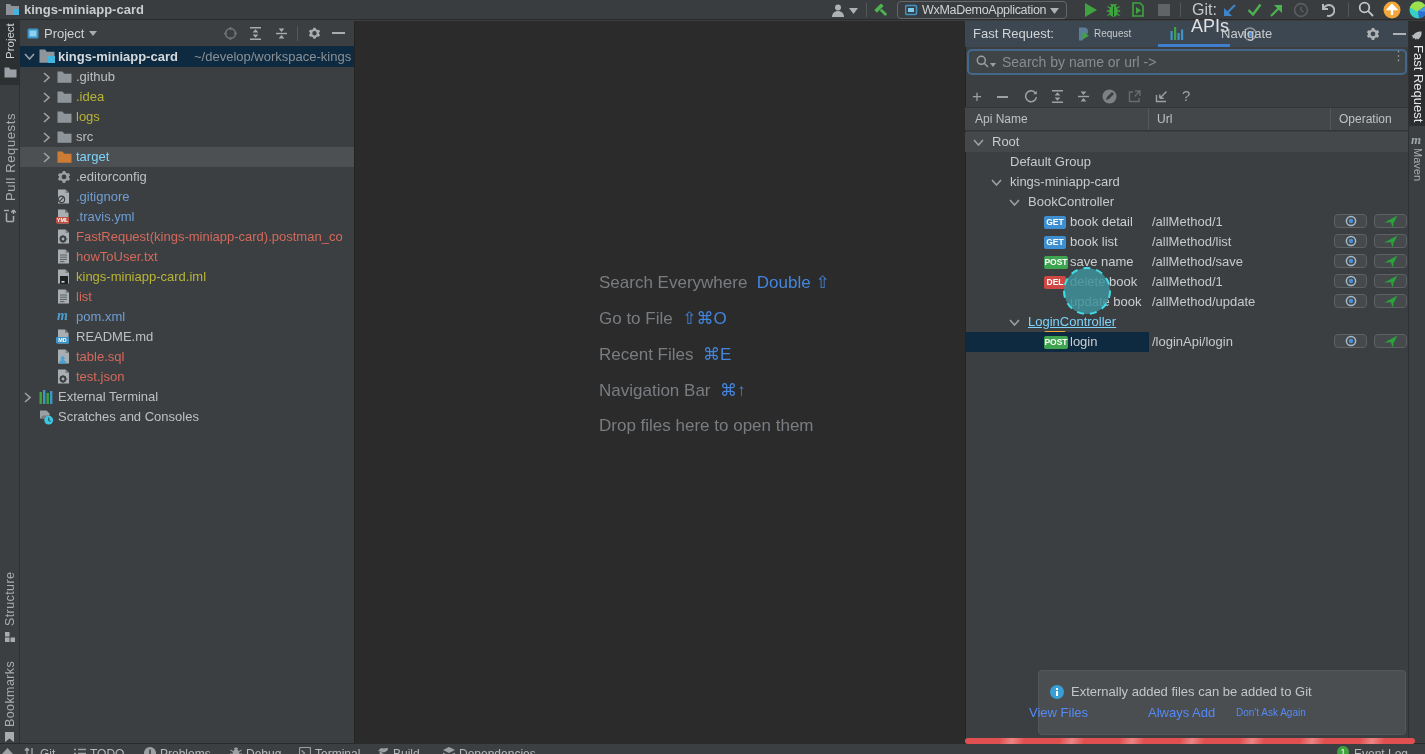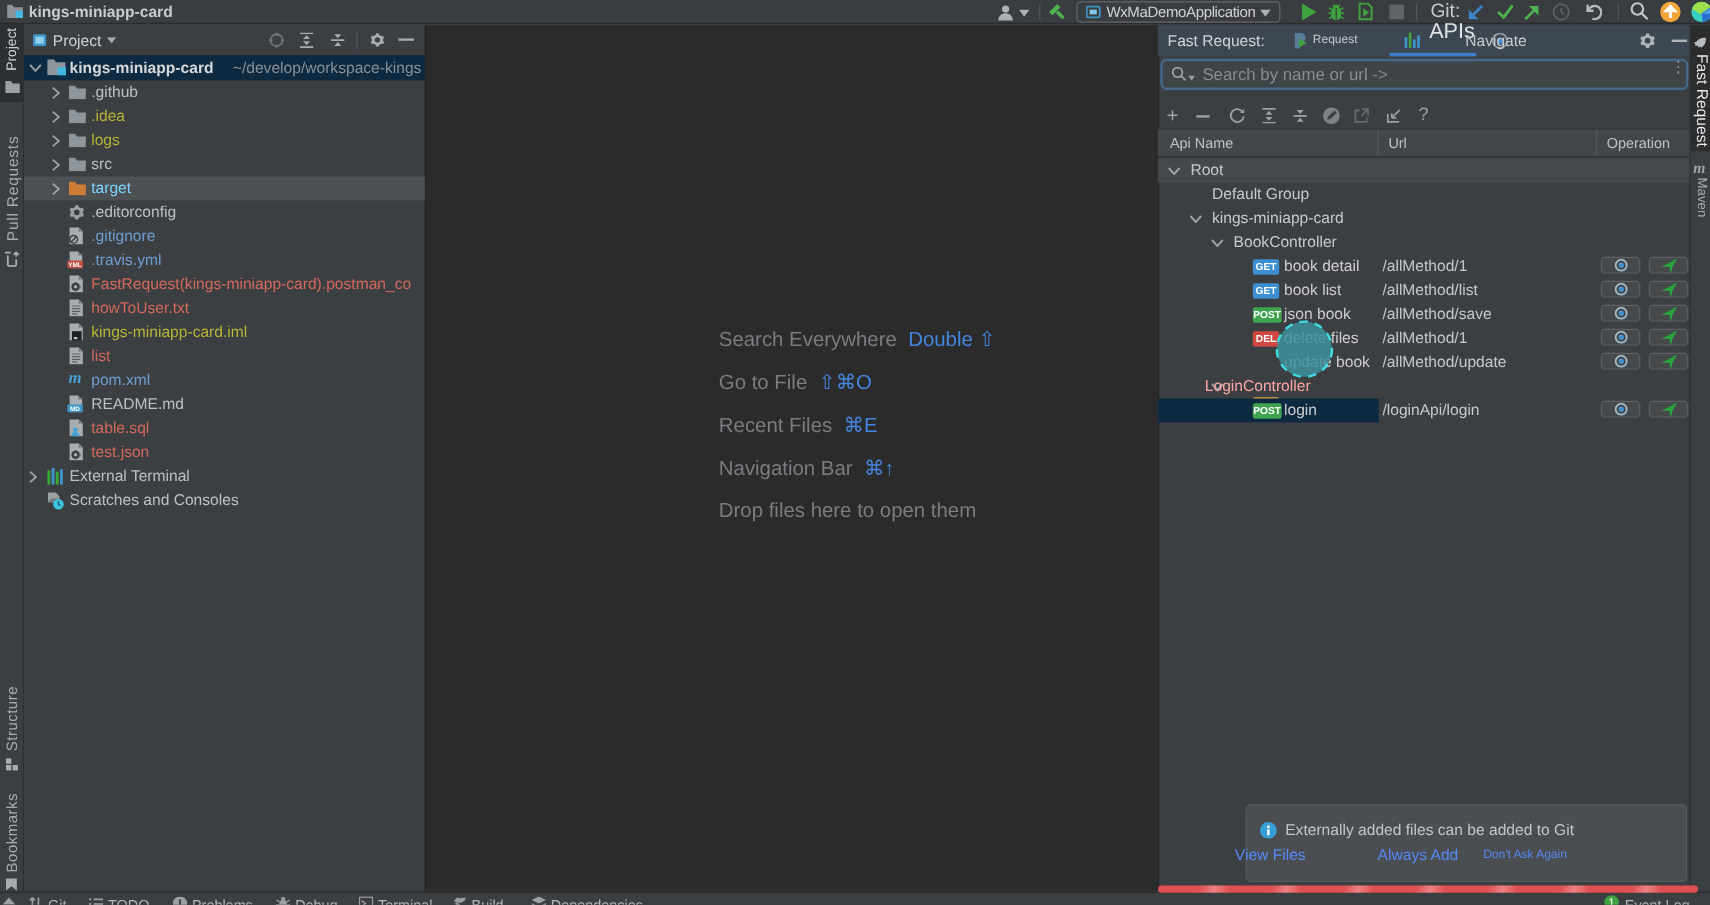--- a/index.html
+++ b/index.html
@@ -429,34 +429,34 @@
       <svg class="abs" style="left:1345px;top:235px;" width="12" height="12" viewBox="0 0 12 12">
         <circle cx="6" cy="6" r="4.6" fill="none" stroke="#a3bac9" stroke-width="1.5"></circle>
         <circle cx="6" cy="6" r="2.2" fill="#4a90d9"></circle>
       </svg>
       <div class="abs" style="left:1374px;top:234px;width:33px;height:14px;background:#45494c;border:1px solid #5d6164;border-radius:4px;"></div>
       <svg class="abs" style="left:1384px;top:235px;" width="14" height="13" viewBox="0 0 14 13">
         <path d="M0.5 7.5 L13.5 0.5 L8.5 10 L7 7.2 z" fill="#2ba33c"></path>
         <path d="M7.2 7.6 L8.3 12.4 L9.6 9.6 z" fill="#2ba33c"></path>
       </svg>
 <div class="abs" style="left:1044px;top:256px;width:24px;height:13px;background:#3fa44f;border-radius:2px;color:#fff;font-size:8.5px;font-weight:bold;text-align:center;line-height:13px;">POST</div>
-<div class="row" style="left:1070px;top:252px;color:#ccced1;">json book</div>
+<div class="row" style="left:1070px;top:252px;color:#ccced1;">save name</div>
 <div class="row" style="left:1152px;top:252px;color:#c6c9cb;">/allMethod/save</div>
 <div class="abs" style="left:1334px;top:254px;width:33px;height:14px;background:#45494c;border:1px solid #5d6164;border-radius:4px;"></div>
       <svg class="abs" style="left:1345px;top:255px;" width="12" height="12" viewBox="0 0 12 12">
         <circle cx="6" cy="6" r="4.6" fill="none" stroke="#a3bac9" stroke-width="1.5"></circle>
         <circle cx="6" cy="6" r="2.2" fill="#4a90d9"></circle>
       </svg>
       <div class="abs" style="left:1374px;top:254px;width:33px;height:14px;background:#45494c;border:1px solid #5d6164;border-radius:4px;"></div>
       <svg class="abs" style="left:1384px;top:255px;" width="14" height="13" viewBox="0 0 14 13">
         <path d="M0.5 7.5 L13.5 0.5 L8.5 10 L7 7.2 z" fill="#2ba33c"></path>
         <path d="M7.2 7.6 L8.3 12.4 L9.6 9.6 z" fill="#2ba33c"></path>
       </svg>
 <div class="abs" style="left:1044px;top:276px;width:22px;height:13px;background:#d04844;border-radius:2px;color:#fff;font-size:8.5px;font-weight:bold;text-align:center;line-height:13px;">DEL</div>
-<div class="row" style="left:1070px;top:272px;color:#ccced1;">delete files</div>
+<div class="row" style="left:1070px;top:272px;color:#ccced1;">delete book</div>
 <div class="row" style="left:1152px;top:272px;color:#c6c9cb;">/allMethod/1</div>
 <div class="abs" style="left:1334px;top:274px;width:33px;height:14px;background:#45494c;border:1px solid #5d6164;border-radius:4px;"></div>
       <svg class="abs" style="left:1345px;top:275px;" width="12" height="12" viewBox="0 0 12 12">
         <circle cx="6" cy="6" r="4.6" fill="none" stroke="#a3bac9" stroke-width="1.5"></circle>
         <circle cx="6" cy="6" r="2.2" fill="#4a90d9"></circle>
       </svg>
       <div class="abs" style="left:1374px;top:274px;width:33px;height:14px;background:#45494c;border:1px solid #5d6164;border-radius:4px;"></div>
       <svg class="abs" style="left:1384px;top:275px;" width="14" height="13" viewBox="0 0 14 13">
         <path d="M0.5 7.5 L13.5 0.5 L8.5 10 L7 7.2 z" fill="#2ba33c"></path>
         <path d="M7.2 7.6 L8.3 12.4 L9.6 9.6 z" fill="#2ba33c"></path>
@@ -470,21 +470,21 @@
         <circle cx="6" cy="6" r="2.2" fill="#4a90d9"></circle>
       </svg>
       <div class="abs" style="left:1374px;top:294px;width:33px;height:14px;background:#45494c;border:1px solid #5d6164;border-radius:4px;"></div>
       <svg class="abs" style="left:1384px;top:295px;" width="14" height="13" viewBox="0 0 14 13">
         <path d="M0.5 7.5 L13.5 0.5 L8.5 10 L7 7.2 z" fill="#2ba33c"></path>
         <path d="M7.2 7.6 L8.3 12.4 L9.6 9.6 z" fill="#2ba33c"></path>
       </svg>
 <svg class="abs" style="left:1009px;top:319px;" width="11" height="7" viewBox="0 0 11 7">
         <path d="M1 1 L5.5 6 L10 1" stroke="#9da0a3" stroke-width="1.6" fill="none"></path>
       </svg>
-<div class="row" style="left:1004px;top:312px;color:#fca5a5;">LoginController</div>
+<div class="row" style="left:1028px;top:312px;color:#7dd3fc;text-decoration:underline;">LoginController</div>
 <div class="abs" style="left:965px;top:332px;width:184px;height:20px;background:#0e2a41;"></div>
 <div class="abs" style="left:1044px;top:336px;width:24px;height:13px;background:#3fa44f;border-radius:2px;color:#fff;font-size:8.5px;font-weight:bold;text-align:center;line-height:13px;">POST</div>
 <div class="row" style="left:1070px;top:332px;color:#ccced1;">login</div>
 <div class="row" style="left:1152px;top:332px;color:#c6c9cb;">/loginApi/login</div>
 <div class="abs" style="left:1334px;top:334px;width:33px;height:14px;background:#45494c;border:1px solid #5d6164;border-radius:4px;"></div>
       <svg class="abs" style="left:1345px;top:335px;" width="12" height="12" viewBox="0 0 12 12">
         <circle cx="6" cy="6" r="4.6" fill="none" stroke="#a3bac9" stroke-width="1.5"></circle>
         <circle cx="6" cy="6" r="2.2" fill="#4a90d9"></circle>
       </svg>
       <div class="abs" style="left:1374px;top:334px;width:33px;height:14px;background:#45494c;border:1px solid #5d6164;border-radius:4px;"></div>

